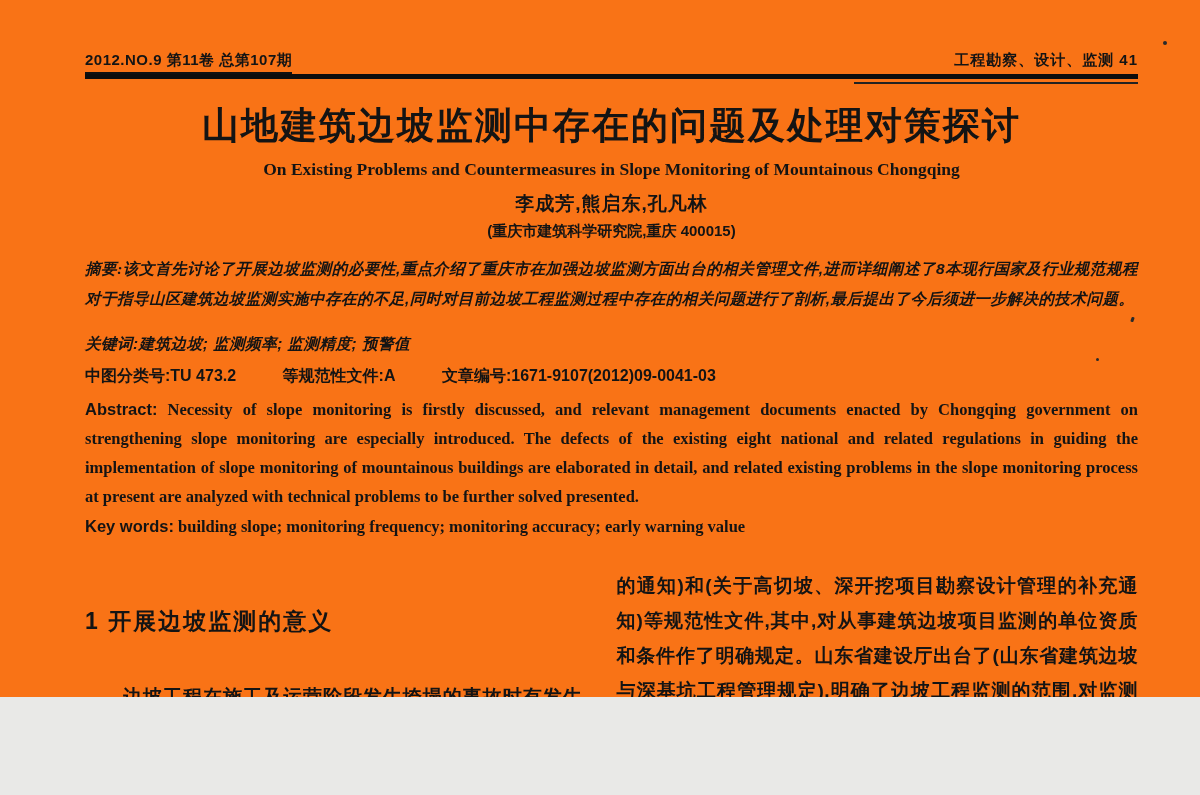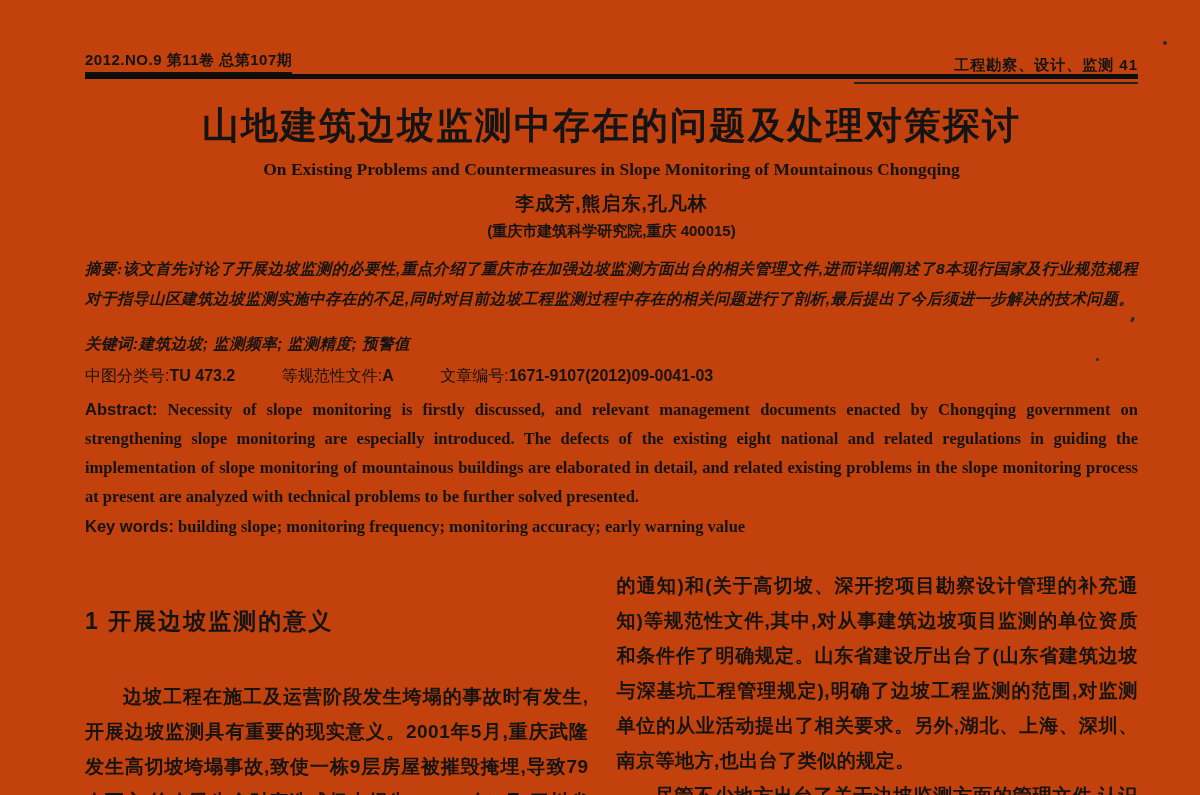--- a/index.html
+++ b/index.html
@@ -3,38 +3,38 @@
 <meta charset="utf-8">
 <style>
   html,body{margin:0;padding:0;}
   body{
     width:1200px;height:795px;overflow:hidden;
     background:#e9e9e7;
     font-family:"Liberation Sans", sans-serif;
     -webkit-font-smoothing:antialiased;
   }
   .page{
-    position:relative;width:1200px;height:795px;overflow:hidden;
-    background:#c2410c;color:#141414;
+    position:relative;width:1200px;height:697px;overflow:hidden;
+    background:#f97316;color:#141414;
   }
   .content{
     position:relative;margin:0 62px 0 85px; 
     padding-top:50px;
   }
 
   
   .journal-header{
     display:flex;justify-content:space-between;align-items:flex-end;
     font-size:15px;line-height:19px;
   }
   .jh-left{
     font-weight:600;letter-spacing:.5px;
     border-bottom:2px solid #111;padding-bottom:3px;
   }
-  .jh-right{font-weight:800;letter-spacing:1px;}
+  .jh-right{font-weight:800;letter-spacing:1px;padding-bottom:5px;}
   .rule-thick{height:5px;background:#0d0d0d;margin-top:0;}
   .rule-thin-right{height:2px;background:#222;width:27%;margin-left:73%;margin-top:3px;}
   .doi-line{margin-top:9px;font-size:15.5px;font-weight:600;letter-spacing:.2px;}
 
   
   .title-zh{
     margin-top:17px;text-align:center;
     font-size:37px;font-weight:800;letter-spacing:2px;
   }
   .title-en{
@@ -51,21 +51,21 @@
     font-size:15.5px;line-height:30px;text-align:justify;
     font-style:italic;font-weight:700;letter-spacing:.5px;
   }
   .abs-zh .lbl{font-style:italic;font-weight:800;font-family:Liberation Serif, serif;}
   .kw-zh{
     margin-top:17px;font-size:15.5px;line-height:26px;
     font-style:italic;font-weight:700;letter-spacing:.5px;
   }
   .kw-zh .lbl{font-weight:800;}
   .clc-line{margin-top:6px;font-size:16px;line-height:26px;font-weight:600;}
-  .clc-line .lbl{font-weight:400;}
+  .clc-line .lbl{font-weight:700;}
   .clc-line .seg{margin-right:42px;}
   .abs-en{
     margin-top:6px;font-family:"Liberation Serif", serif;
     font-size:16.5px;line-height:29px;text-align:justify;font-weight:600;
   }
   .abs-en .lbl{font-family:"Liberation Sans", sans-serif;font-weight:700;}
   .kw-en{
     margin-top:2px;font-family:"Liberation Serif", serif;
     font-size:16.5px;line-height:26px;font-weight:600;
   }

